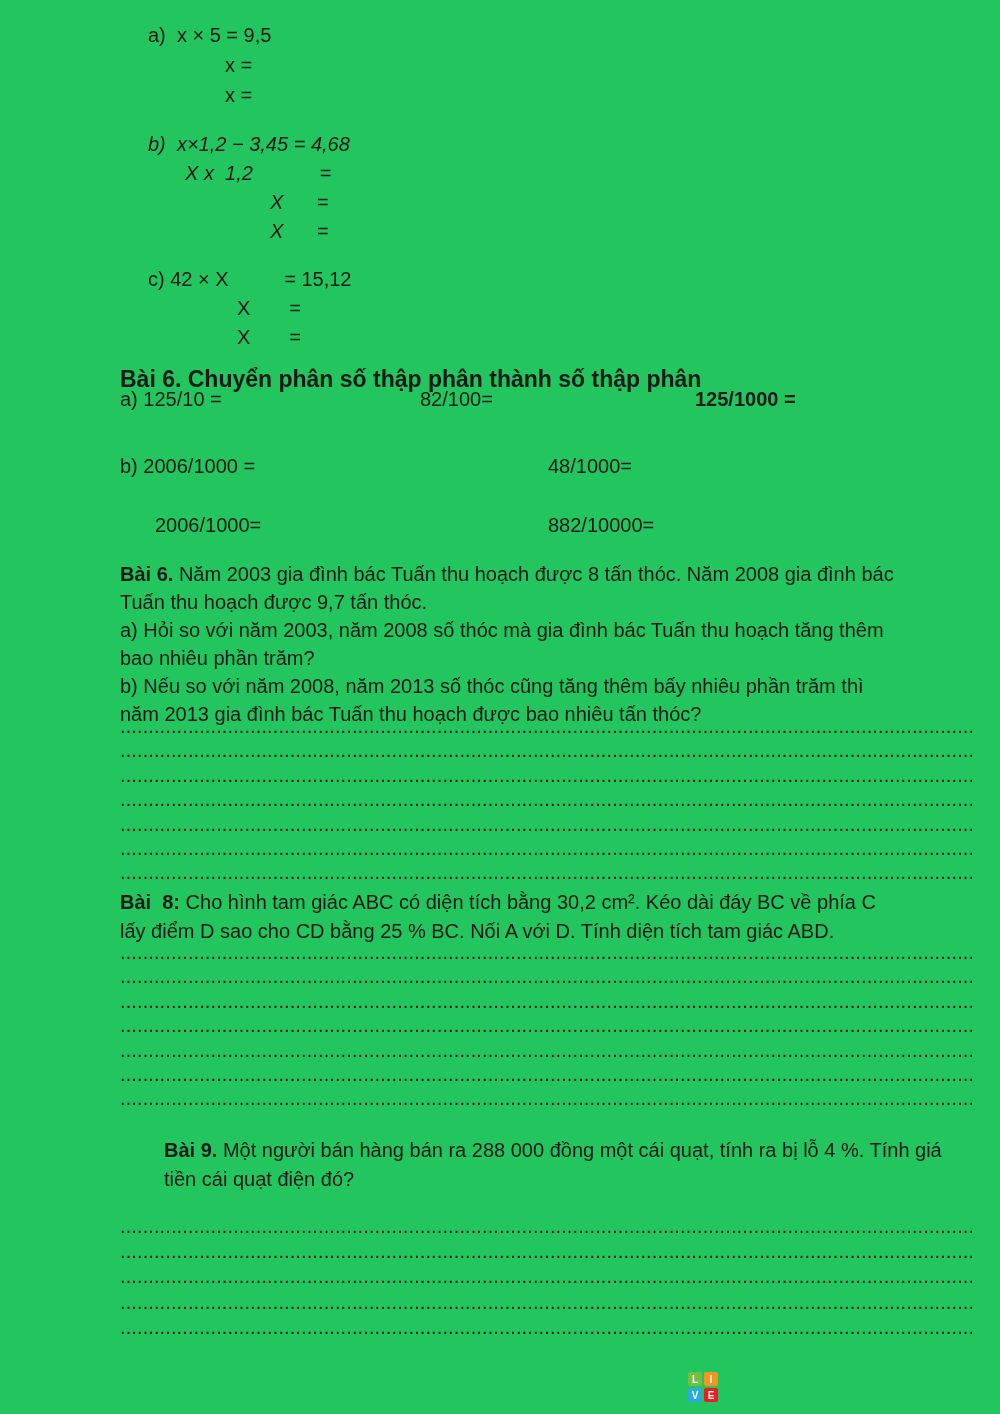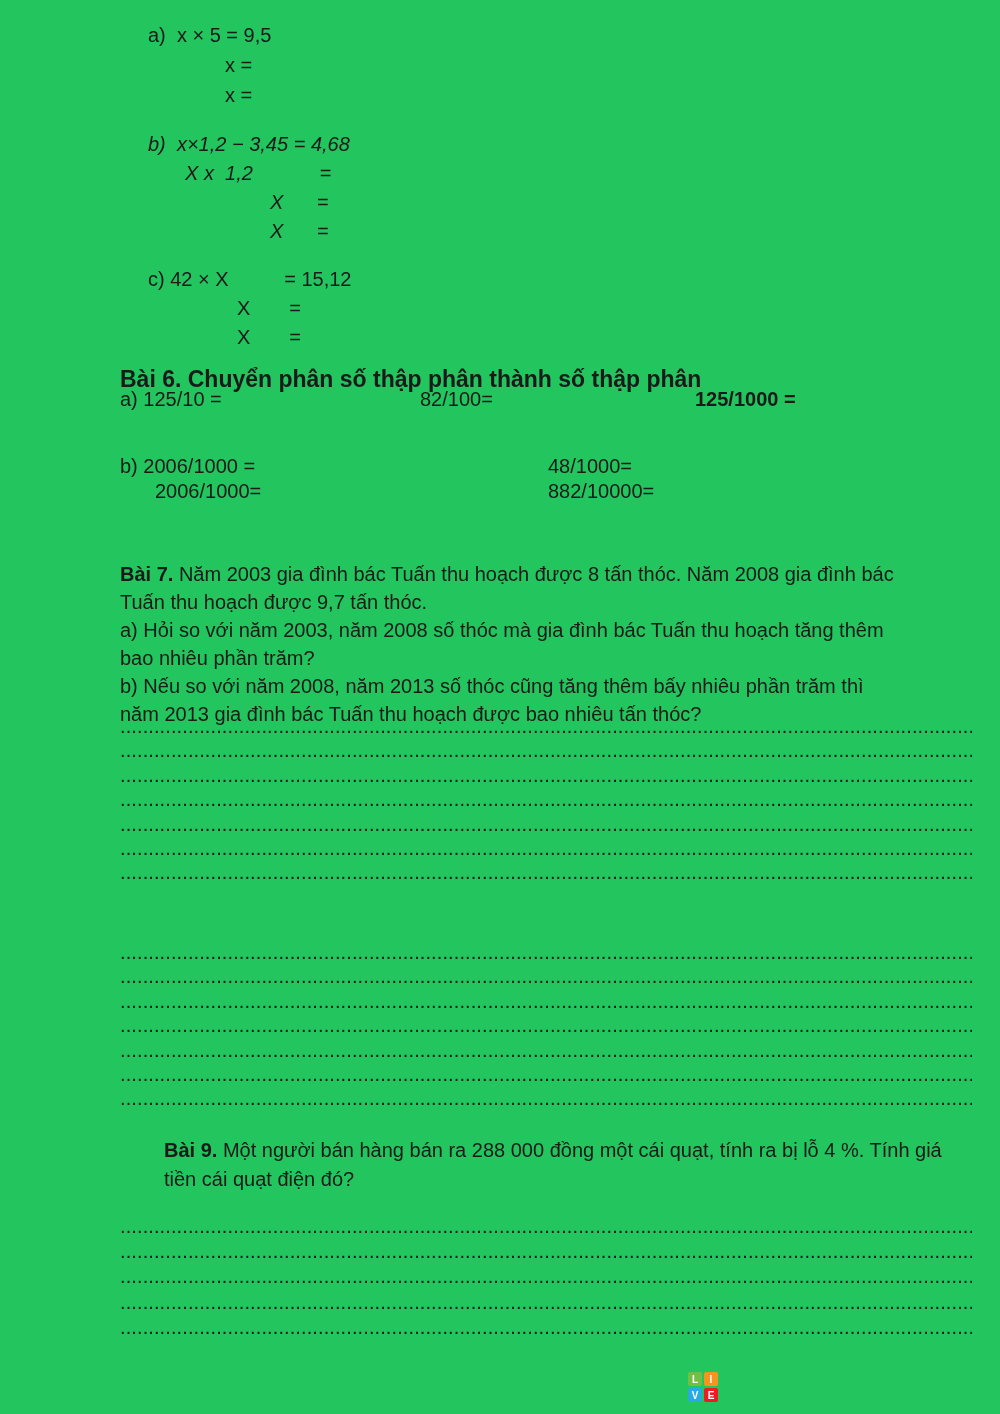--- a/index.html
+++ b/index.html
@@ -19,21 +19,21 @@
   .ind-a2{padding-left:105px;}
   .ind-b2{padding-left:65px;}
   .ind-b3{padding-left:150px;}
   .ind-c2{padding-left:117px;}
 
   
   #bai6-heading{top:366px;font-size:23px;font-weight:bold;white-space:nowrap;}
   .b6-row{position:absolute;left:120px;width:852px;height:28px;font-size:20px;}
   #b6-rowa{top:376px;margin-top:12px;}
   #b6-rowb1{top:455px;}
-  #b6-rowb2{top:480px;}
+  #b6-rowb2{top:514px;}
   .b6-cell{position:absolute;top:0;white-space:pre;}
   .b6-c1{left:0;}
   .b6-c1b{left:35px;}
   .b6-c2a{left:300px;}
   .b6-c3a{left:575px;font-weight:bold;}
   .b6-c2b{left:428px;}
 
   
   .para{font-size:20px;}
   .para .pline{line-height:28px;white-space:nowrap;}
@@ -108,38 +108,42 @@
   <div class="b6-row" id="b6-rowb1">
     <span class="b6-cell b6-c1">b) 2006/1000 =</span>
     <span class="b6-cell b6-c2b">48/1000=</span>
   </div>
   <div class="b6-row" id="b6-rowb2">
     <span class="b6-cell b6-c1b">2006/1000=</span>
     <span class="b6-cell b6-c2b">882/10000=</span>
   </div>
 
   <section class="abs para" id="bai7">
-    <div class="pline"><span class="blabel">Bài 7.</span><span> Năm 2003 gia đình bác Tuấn thu hoạch được 8 tấn thóc. Năm 2008 gia đình bác</span></div>
+    <div class="pline"><span class="blabel">Bài 6.</span><span> Năm 2003 gia đình bác Tuấn thu hoạch được 8 tấn thóc. Năm 2008 gia đình bác</span></div>
     <div class="pline">Tuấn thu hoạch được 9,7 tấn thóc.</div>
     <div class="pline">a) Hỏi so với năm 2003, năm 2008 số thóc mà gia đình bác Tuấn thu hoạch tăng thêm</div>
     <div class="pline">bao nhiêu phần trăm?</div>
     <div class="pline">b) Nếu so với năm 2008, năm 2013 số thóc cũng tăng thêm bấy nhiêu phần trăm thì</div>
     <div class="pline">năm 2013 gia đình bác Tuấn thu hoạch được bao nhiêu tấn thóc?</div>
   </section>
 
   <section class="abs dots-block" id="dots1">
     <div class="dots-line">..........................................................................................................................................................................</div>
     <div class="dots-line">..........................................................................................................................................................................</div>
     <div class="dots-line">..........................................................................................................................................................................</div>
     <div class="dots-line">..........................................................................................................................................................................</div>
     <div class="dots-line">..........................................................................................................................................................................</div>
     <div class="dots-line">..........................................................................................................................................................................</div>
     <div class="dots-line">..........................................................................................................................................................................</div>
   </section>
 
+  <section class="abs para" id="bai8">
+    <div class="pline"><span class="blabel">Bài&nbsp; 8:</span><span>  Cho hình tam giác ABC có diện tích bằng 30,2 cm². Kéo dài đáy BC về phía C</span></div>
+    <div class="pline">lấy điểm D sao cho CD bằng 25 % BC. Nối A với D. Tính diện tích tam giác ABD.</div>
+  </section>
 
   <section class="abs dots-block" id="dots2">
     <div class="dots-line">..........................................................................................................................................................................</div>
     <div class="dots-line">..........................................................................................................................................................................</div>
     <div class="dots-line">..........................................................................................................................................................................</div>
     <div class="dots-line">..........................................................................................................................................................................</div>
     <div class="dots-line">..........................................................................................................................................................................</div>
     <div class="dots-line">..........................................................................................................................................................................</div>
     <div class="dots-line">..........................................................................................................................................................................</div>
   </section>

